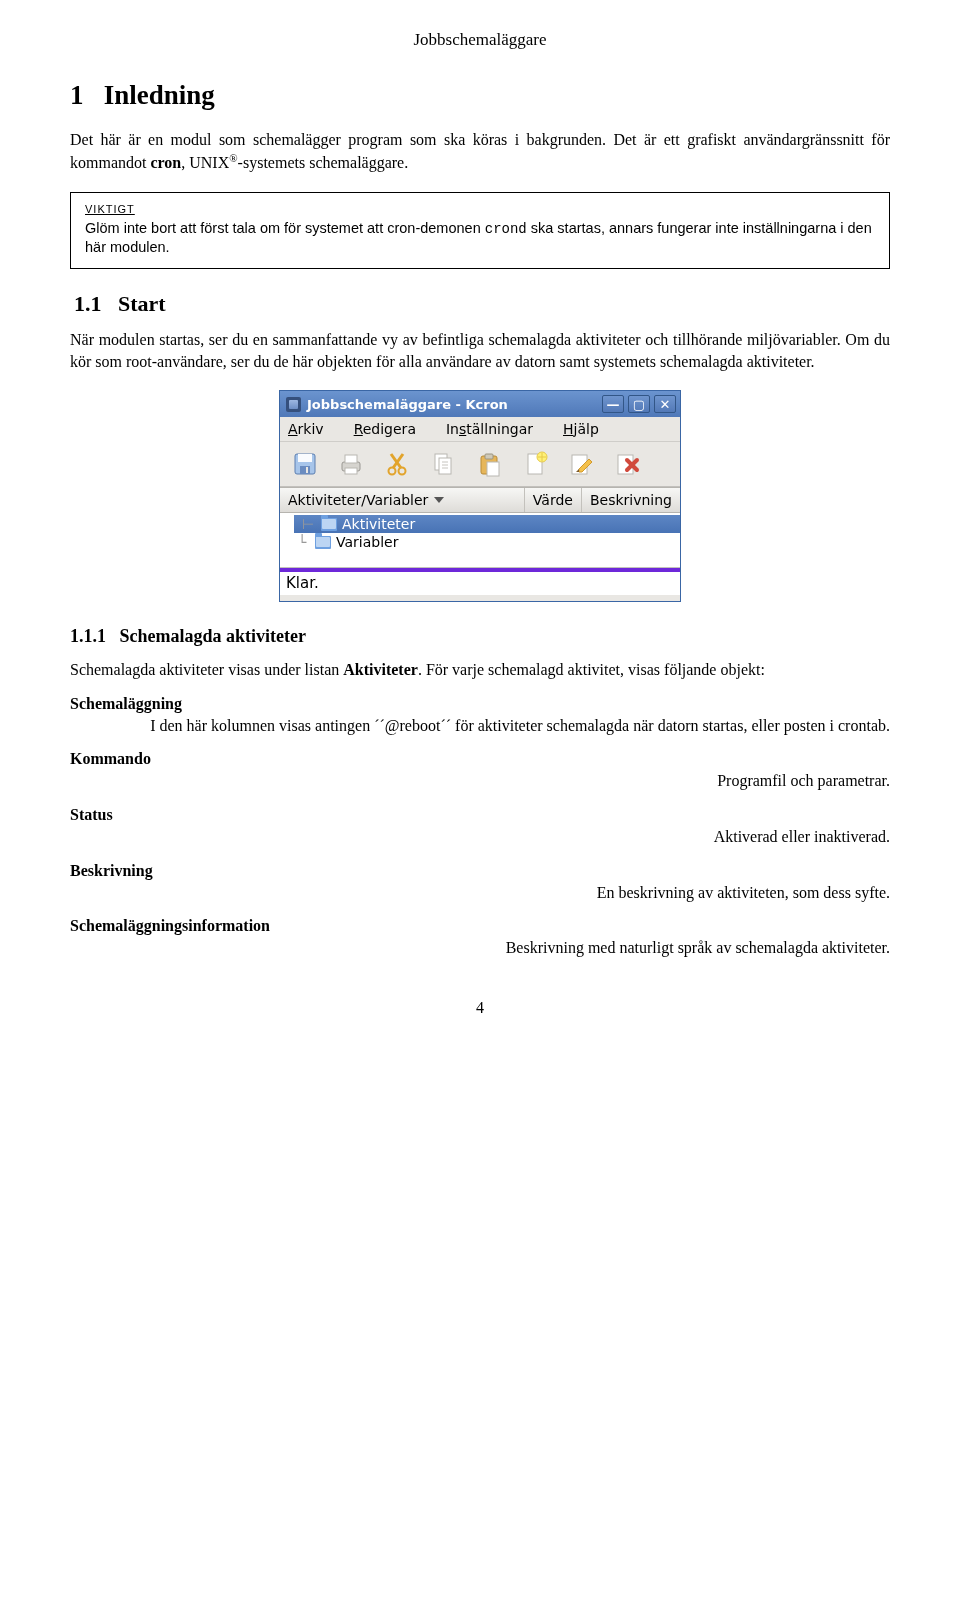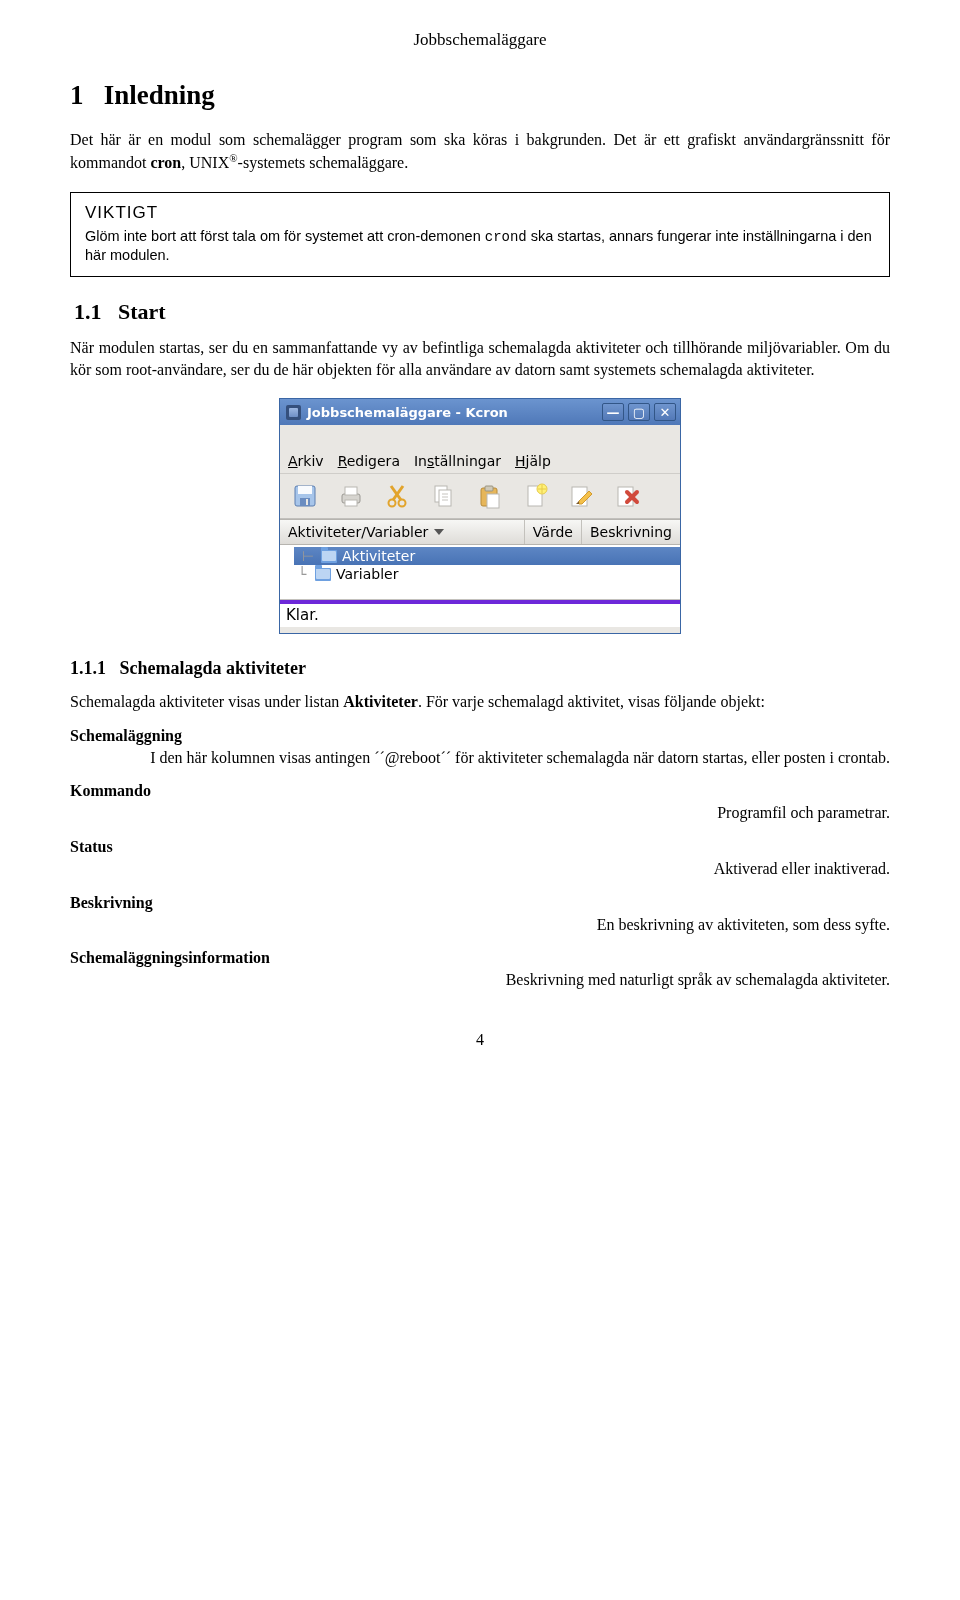--- a/index.html
+++ b/index.html
@@ -40,23 +40,24 @@
   line-height: 1.35;
   text-align: justify;
 }
 .viktigt-box {
   border: 1px solid #000;
   padding: 10px 14px;
   margin: 18px 0 22px 0;
 }
 .viktigt-box .vtitle {
   font-family: Arial, Helvetica, sans-serif;
-  font-size: 17px;
+  font-size: 11px;
   letter-spacing: 1px;
   margin-bottom: 4px;
+  text-decoration: underline;
 }
 .viktigt-box .vbody {
   font-family: Arial, Helvetica, sans-serif;
   font-size: 14.5px;
   line-height: 1.35;
 }
 code.mono {
   font-family: 'Courier New', monospace;
   font-size: 14px;
 }
@@ -95,24 +96,23 @@
 .kcron-titlebar .win-btns { margin-left:auto; display:flex; gap:4px;}
 .kcron-titlebar .wbtn {
   width: 20px; height:16px; border:1px solid #325687; border-radius:2px;
   background: linear-gradient(to bottom,#6f95ce,#5379b7); color:#fff;
   display:flex; align-items:center; justify-content:center; font-size:13px;
   line-height:1; font-weight:bold;
 }
 .kcron-menubar {
   background:#e9e7e3;
   padding:4px 8px 4px 8px;
-  display:flex; gap:14px;
+  display:flex; gap:30px;
   border-bottom:1px solid #cfcdc9;
   font-size:14px;
-  margin-top:24px;
 }
 .kcron-menubar span u{ text-decoration: underline;}
 .kcron-toolbar {
   background:#e9e7e3;
   padding:5px 6px 5px 6px;
   display:flex; gap:8px; align-items:center;
   border-bottom:1px solid #c2c0bc;
 }
 .tb-btn {
   width:38px; height:34px;

